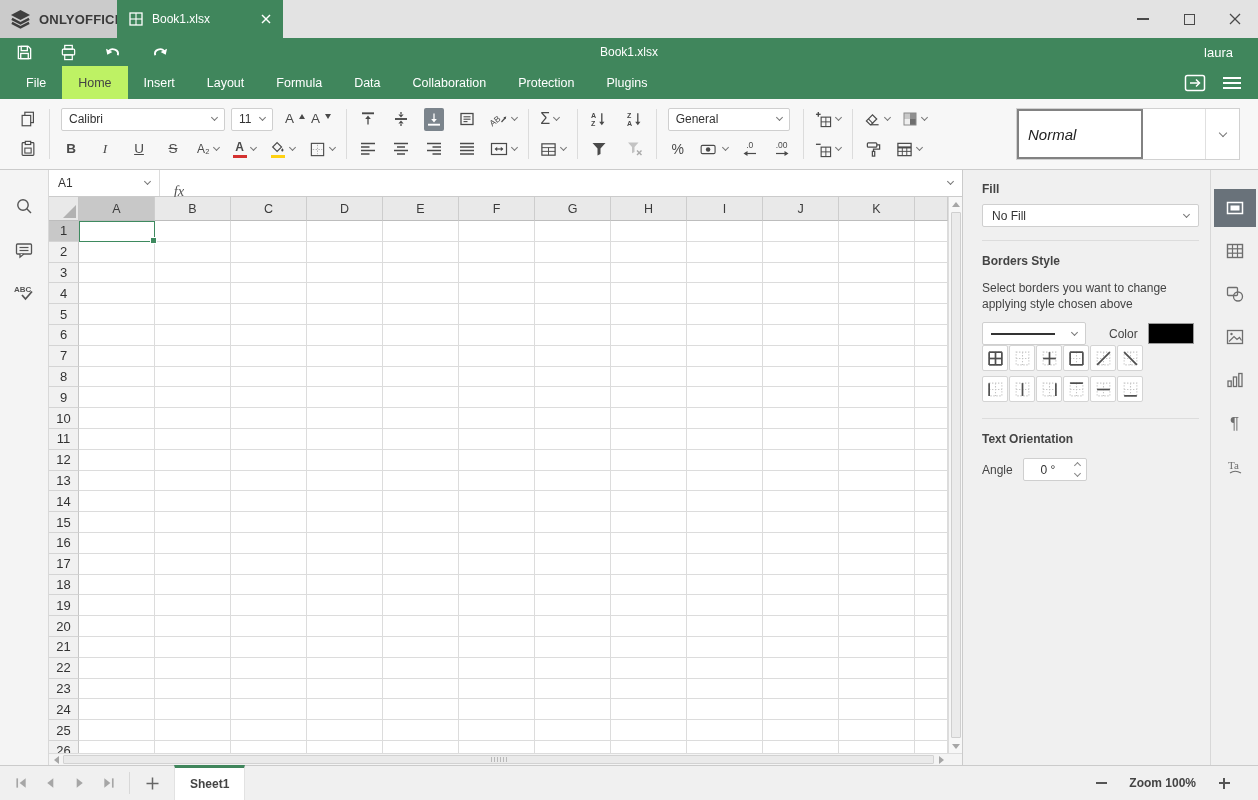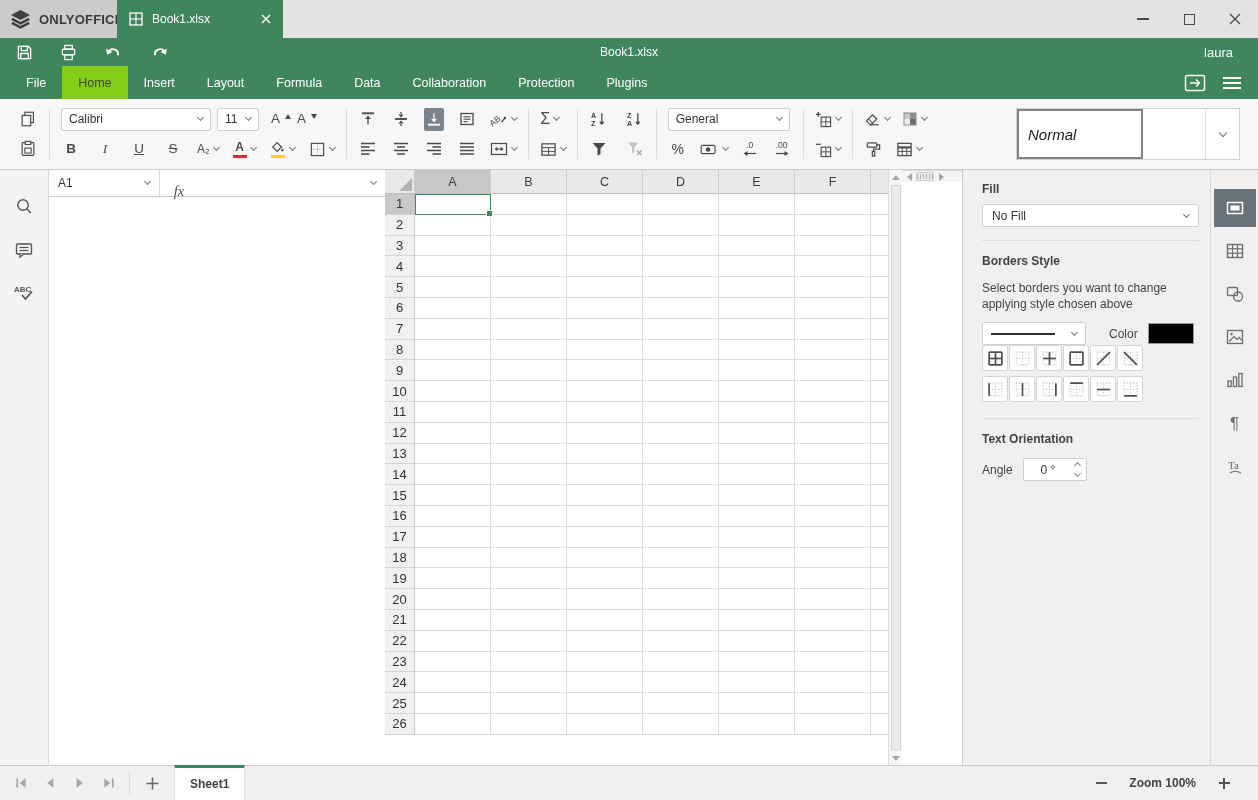--- a/index.html
+++ b/index.html
@@ -28,21 +28,21 @@
   
   #header{position:absolute;left:0;top:38px;width:100%;height:28px;background:#40865c;color:#fff;}
   #quick-access{position:absolute;left:16px;top:0;height:28px;display:flex;align-items:center;gap:27px;}
   #doc-title{position:absolute;left:50%;top:0;transform:translateX(-50%);height:28px;display:flex;align-items:center;font-size:12px;}
   #username{position:absolute;right:25px;top:0;height:28px;display:flex;align-items:center;font-size:13px;}
 
   
   #menubar{position:absolute;left:0;top:66px;width:100%;height:33px;background:#40865c;
            display:flex;align-items:stretch;padding-left:10px;color:#fff;}
   .menu-tab{padding:0 16px;display:flex;align-items:center;font-size:12.5px;}
-  .menu-tab.active{background:#84cc16;color:#444;}
+  .menu-tab.active{background:#bef264;color:#444;}
   #menubar-right{margin-left:auto;display:flex;align-items:center;gap:16px;padding-right:16px;}
 
   
   #ribbon{position:absolute;left:0;top:99px;width:100%;height:71px;background:#f7f7f7;
           border-bottom:1px solid #cbcbcb;display:flex;align-items:stretch;}
   .rgroup{display:flex;flex-direction:column;justify-content:center;gap:7px;padding:0 11px;}
   .rrow{display:flex;align-items:center;gap:11px;height:23px;}
   .rdiv{width:1px;background:#dcdcdc;margin:10px 0;flex:none;}
   .rbtn{height:23px;min-width:20px;display:flex;align-items:center;justify-content:center;gap:4px;color:#4a4a4a;border-radius:2px;}
   .rbtn.selected{background:#7b848c;color:#fff;}
@@ -60,21 +60,21 @@
                 font-size:15px;color:#222;font-style:italic;}
   #style-blank{flex:1;}
   #styles-expand{width:34px;border-left:1px solid #e0e0e0;display:flex;align-items:center;justify-content:center;}
 
   
   #workspace{position:absolute;left:0;top:170px;right:0;bottom:35px;display:flex;}
   #left-sidebar{width:49px;flex:none;background:#f4f4f4;border-right:1px solid #d8d8d8;
                 display:flex;flex-direction:column;align-items:center;padding-top:22px;gap:13px;}
   .sb-btn{width:32px;height:30px;display:flex;align-items:center;justify-content:center;color:#555;}
 
-  #center{width:913px;flex:none;display:flex;flex-direction:row;}
+  #center{width:913px;flex:none;display:flex;flex-direction:column;}
   #formula-bar{height:27px;flex:none;background:#fff;border-bottom:1px solid #cbcbcb;display:flex;align-items:center;}
   #name-box{width:111px;height:100%;border-right:1px solid #dcdcdc;display:flex;align-items:center;
             justify-content:space-between;padding:0 9px;font-size:12px;color:#333;}
   #fx-box{width:38px;height:100%;display:flex;align-items:center;justify-content:center;
           font-family:"Liberation Serif",serif;font-style:italic;font-size:14.5px;color:#555;margin-top:16px;}
   #formula-input{flex:1;height:100%;border:none;outline:none;font:12px "Liberation Sans",sans-serif;padding:0 4px;}
   #fb-expand{width:24px;height:100%;display:flex;align-items:center;justify-content:center;}
 
   #grid-region{flex:1;position:relative;background:#fff;overflow:hidden;}
   #grid-scroll{position:absolute;left:0;top:0;right:14px;bottom:0;overflow:hidden;}
@@ -306,21 +306,21 @@
           <rect x="6.5" y="9" width="7" height="5.5" fill="none" stroke="#4a4a4a" stroke-width="1.2"></rect>
         </svg>
             </span>
           </button>
         </div>
     </div>
     <div class="rdiv"></div>
 
     <div class="rgroup">
       <div class="rrow" style="gap:6px">
-        <div class="combo" style="width:150px">
+        <div class="combo" style="width:164px">
           <span>Calibri</span>
             <span class="chev sm"></span>
         </div>
         <div class="combo" style="width:42px">
           <span>11</span>
             <span class="chev sm"></span>
         </div>
         <button class="rbtn" style="margin-left:6px">
           <span class="glyph">A</span>
             <i class="tri-up"></i>

